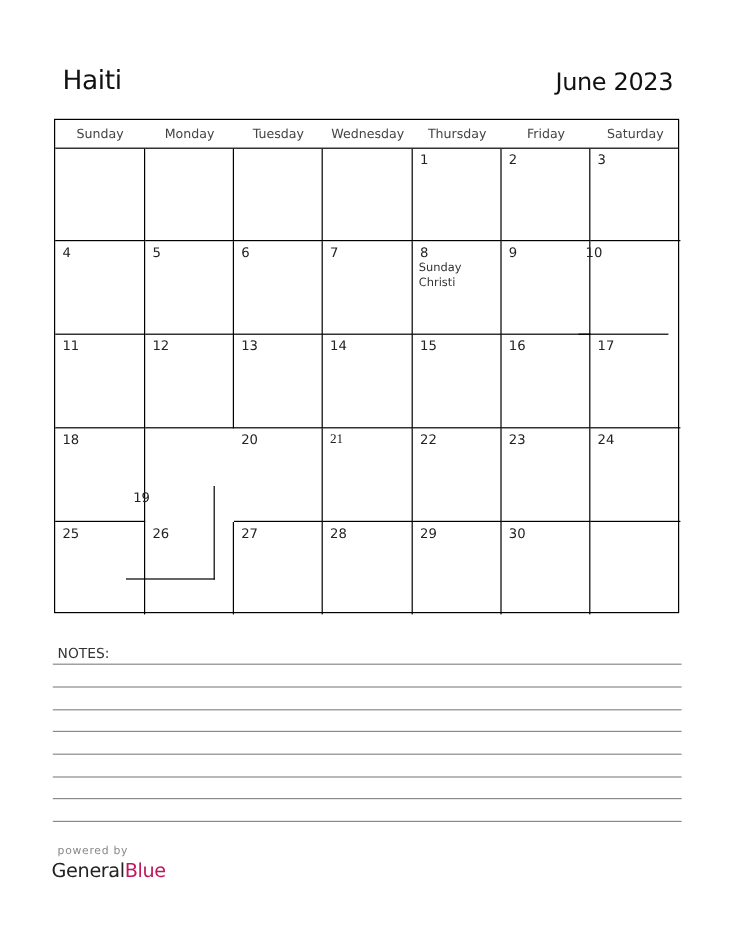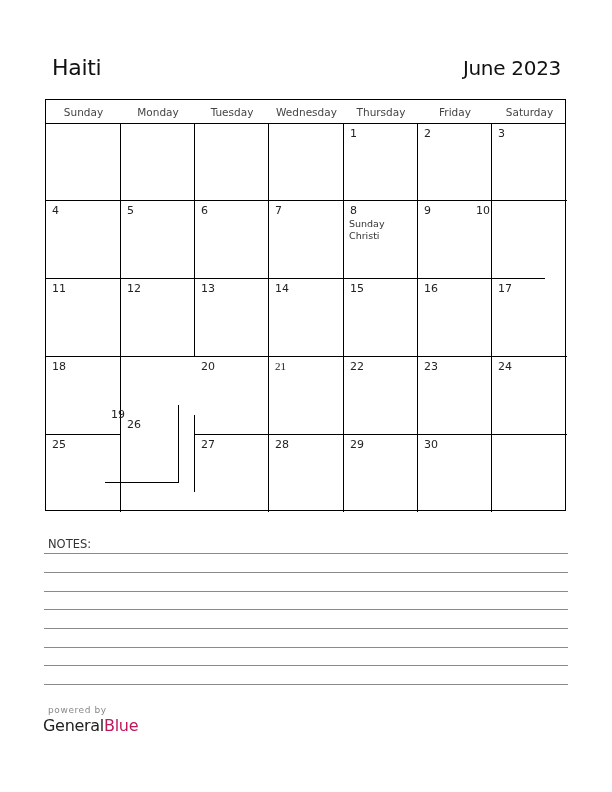--- a/index.html
+++ b/index.html
@@ -74,21 +74,21 @@
       <div class="cell" style="left: 223px; top: 101px; width: 75px; height: 78px;">
         <div class="daynum">7</div>
       </div>
       <div class="cell" style="left: 298px; top: 101px; width: 74px; height: 78px;">
         <div class="daynum">8</div>
         <div class="holiday">Sunday Christi</div>
       </div>
       <div class="cell" style="left: 372px; top: 101px; width: 74px; height: 78px;">
         <div class="daynum">9</div>
       </div>
-      <div class="cell lastcol" style="left: 424px; top: 101px; width: 75px; height: 78px;">
+      <div class="cell lastcol" style="left: 436px; top: 101px; width: 75px; height: 78px;">
         <div class="daynum">10</div>
       </div>
       <div class="cell" style="left: 0px; top: 179px; width: 75px; height: 78px;">
         <div class="daynum">11</div>
       </div>
       <div class="cell" style="left: 75px; top: 179px; width: 74px; height: 78px;">
         <div class="daynum">12</div>
       </div>
       <div class="cell" style="left: 149px; top: 179px; width: 74px; height: 78px;">
         <div class="daynum">13</div>
@@ -122,21 +122,21 @@
       </div>
       <div class="cell" style="left: 372px; top: 257px; width: 74px; height: 78px;">
         <div class="daynum">23</div>
       </div>
       <div class="cell lastcol" style="left: 446px; top: 257px; width: 75px; height: 78px;">
         <div class="daynum">24</div>
       </div>
       <div class="cell lastrow" style="left: 0px; top: 335px; width: 75px; height: 77px;">
         <div class="daynum">25</div>
       </div>
-      <div class="cell lastrow" style="left: 75px; top: 315px; width: 74px; height: 77px; text-align: right;">
+      <div class="cell lastrow" style="left: 75px; top: 335px; width: 74px; height: 77px; text-align: right;">
         <div class="daynum">26</div>
       </div>
       <div class="cell lastrow" style="left: 149px; top: 335px; width: 74px; height: 77px;">
         <div class="daynum">27</div>
       </div>
       <div class="cell lastrow" style="left: 223px; top: 335px; width: 75px; height: 77px;">
         <div class="daynum">28</div>
       </div>
       <div class="cell lastrow" style="left: 298px; top: 335px; width: 74px; height: 77px;">
         <div class="daynum">29</div>

